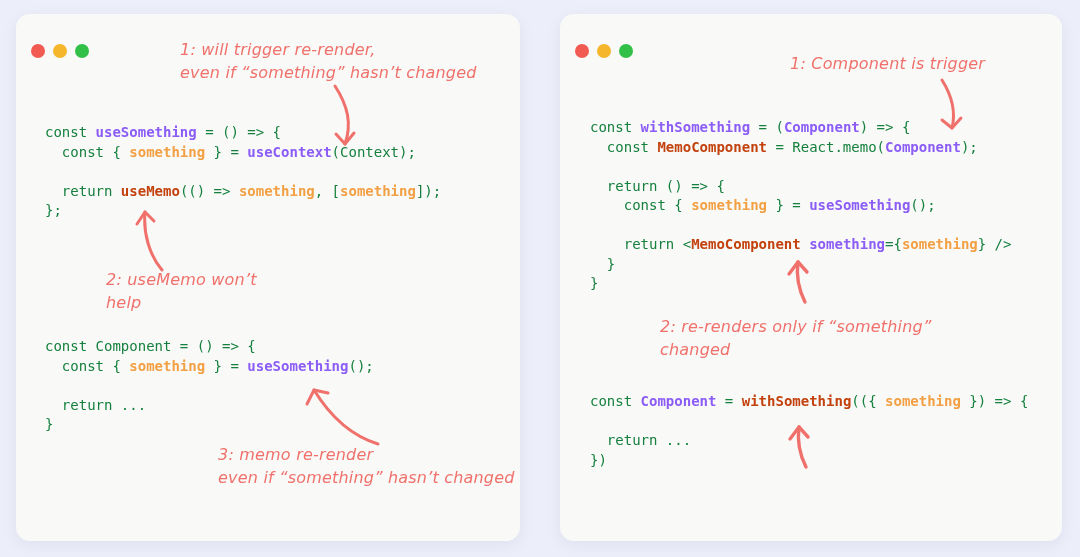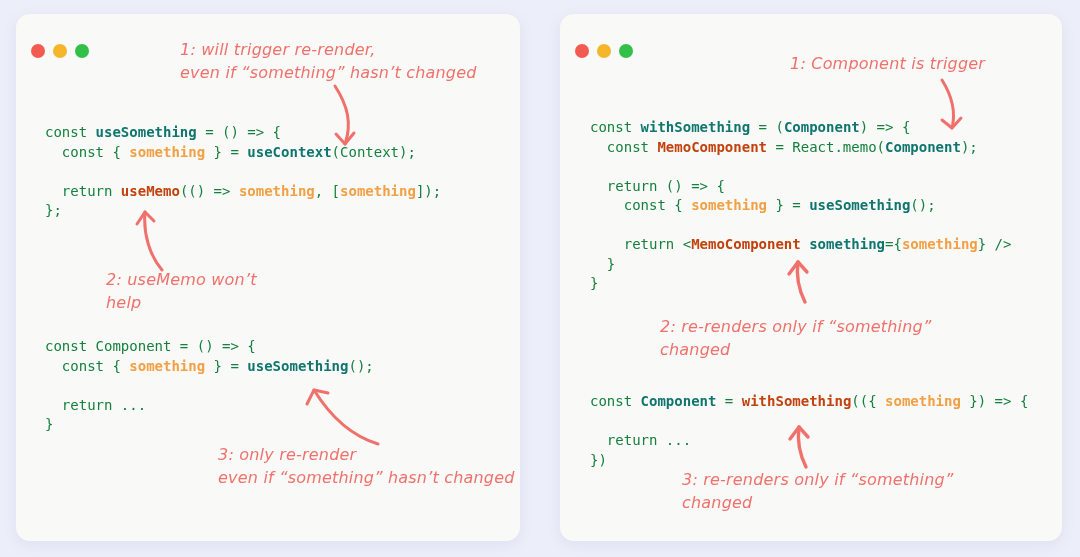--- a/index.html
+++ b/index.html
@@ -34,21 +34,21 @@
     cursor: default;
   }
   .code-block {
     position: absolute;
     font-family: "DejaVu Sans Mono", monospace;
     font-size: 14px;
     line-height: 19.5px;
     white-space: pre;
   }
   .tok-k { color: #15803d; font-weight: 400; }
-  .tok-b { color: #0f766e; font-weight: 700; }
+  .tok-b { color: #8b5cf6; font-weight: 700; }
   .tok-o { color: #F2A043; font-weight: 700; }
   .tok-p { color: #c2410c; font-weight: 700; }
   .annotation {
     position: absolute;
     color: #F0716B;
     font-style: italic;
     font-weight: 500;
     font-size: 16px;
     line-height: 23px;
     text-align: left;
@@ -92,21 +92,21 @@
   </div>
 
   <div class="arrow" style="left:112px; top:190px;">
     <svg width="45" height="72" viewBox="0 0 45 72" fill="none">
       <path d="M 34 66 C 22 52, 15 30, 17 8" stroke="currentColor" stroke-width="3" stroke-linecap="round"></path>
       <path d="M 17 8 L 9 20 M 17 8 L 26 17" stroke="currentColor" stroke-width="3" stroke-linecap="round"></path>
     </svg>
   </div>
 
   <div class="annotation" style="left:202px; top:429px; width:320px;">
-    <div>3: only re-render</div>
+    <div>3: memo re-render</div>
     <div>even if “something” hasn’t changed</div>
   </div>
 
   <div class="arrow" style="left:280px; top:360px;">
     <svg width="95" height="80" viewBox="0 0 95 80" fill="none">
       <path d="M 82 70 C 56 62, 34 42, 18 16" stroke="currentColor" stroke-width="3" stroke-linecap="round"></path>
       <path d="M 18 16 L 11 30 M 18 16 L 32 19" stroke="currentColor" stroke-width="3" stroke-linecap="round"></path>
     </svg>
   </div>
 </div>
@@ -138,23 +138,20 @@
     <div>2: re-renders only if “something” changed</div>
   </div>
 
   <div class="arrow" style="left:224px; top:242px;">
     <svg width="40" height="52" viewBox="0 0 40 52" fill="none">
       <path d="M 21 46 C 15 34, 12 20, 14 6" stroke="currentColor" stroke-width="3.4" stroke-linecap="round"></path>
       <path d="M 14 6 L 5 18 M 14 6 L 23 16" stroke="currentColor" stroke-width="3.4" stroke-linecap="round"></path>
     </svg>
   </div>
 
-  <div class="annotation" style="left:122px; top:454px; width:320px;">
-    <div>3: re-renders only if “something” changed</div>
-  </div>
 
   <div class="arrow" style="left:224px; top:407px;">
     <svg width="40" height="52" viewBox="0 0 40 52" fill="none">
       <path d="M 22 46 C 16 34, 13 20, 15 6" stroke="currentColor" stroke-width="3.4" stroke-linecap="round"></path>
       <path d="M 15 6 L 6 18 M 15 6 L 24 16" stroke="currentColor" stroke-width="3.4" stroke-linecap="round"></path>
     </svg>
   </div>
 </div>
 
 </body></html>

